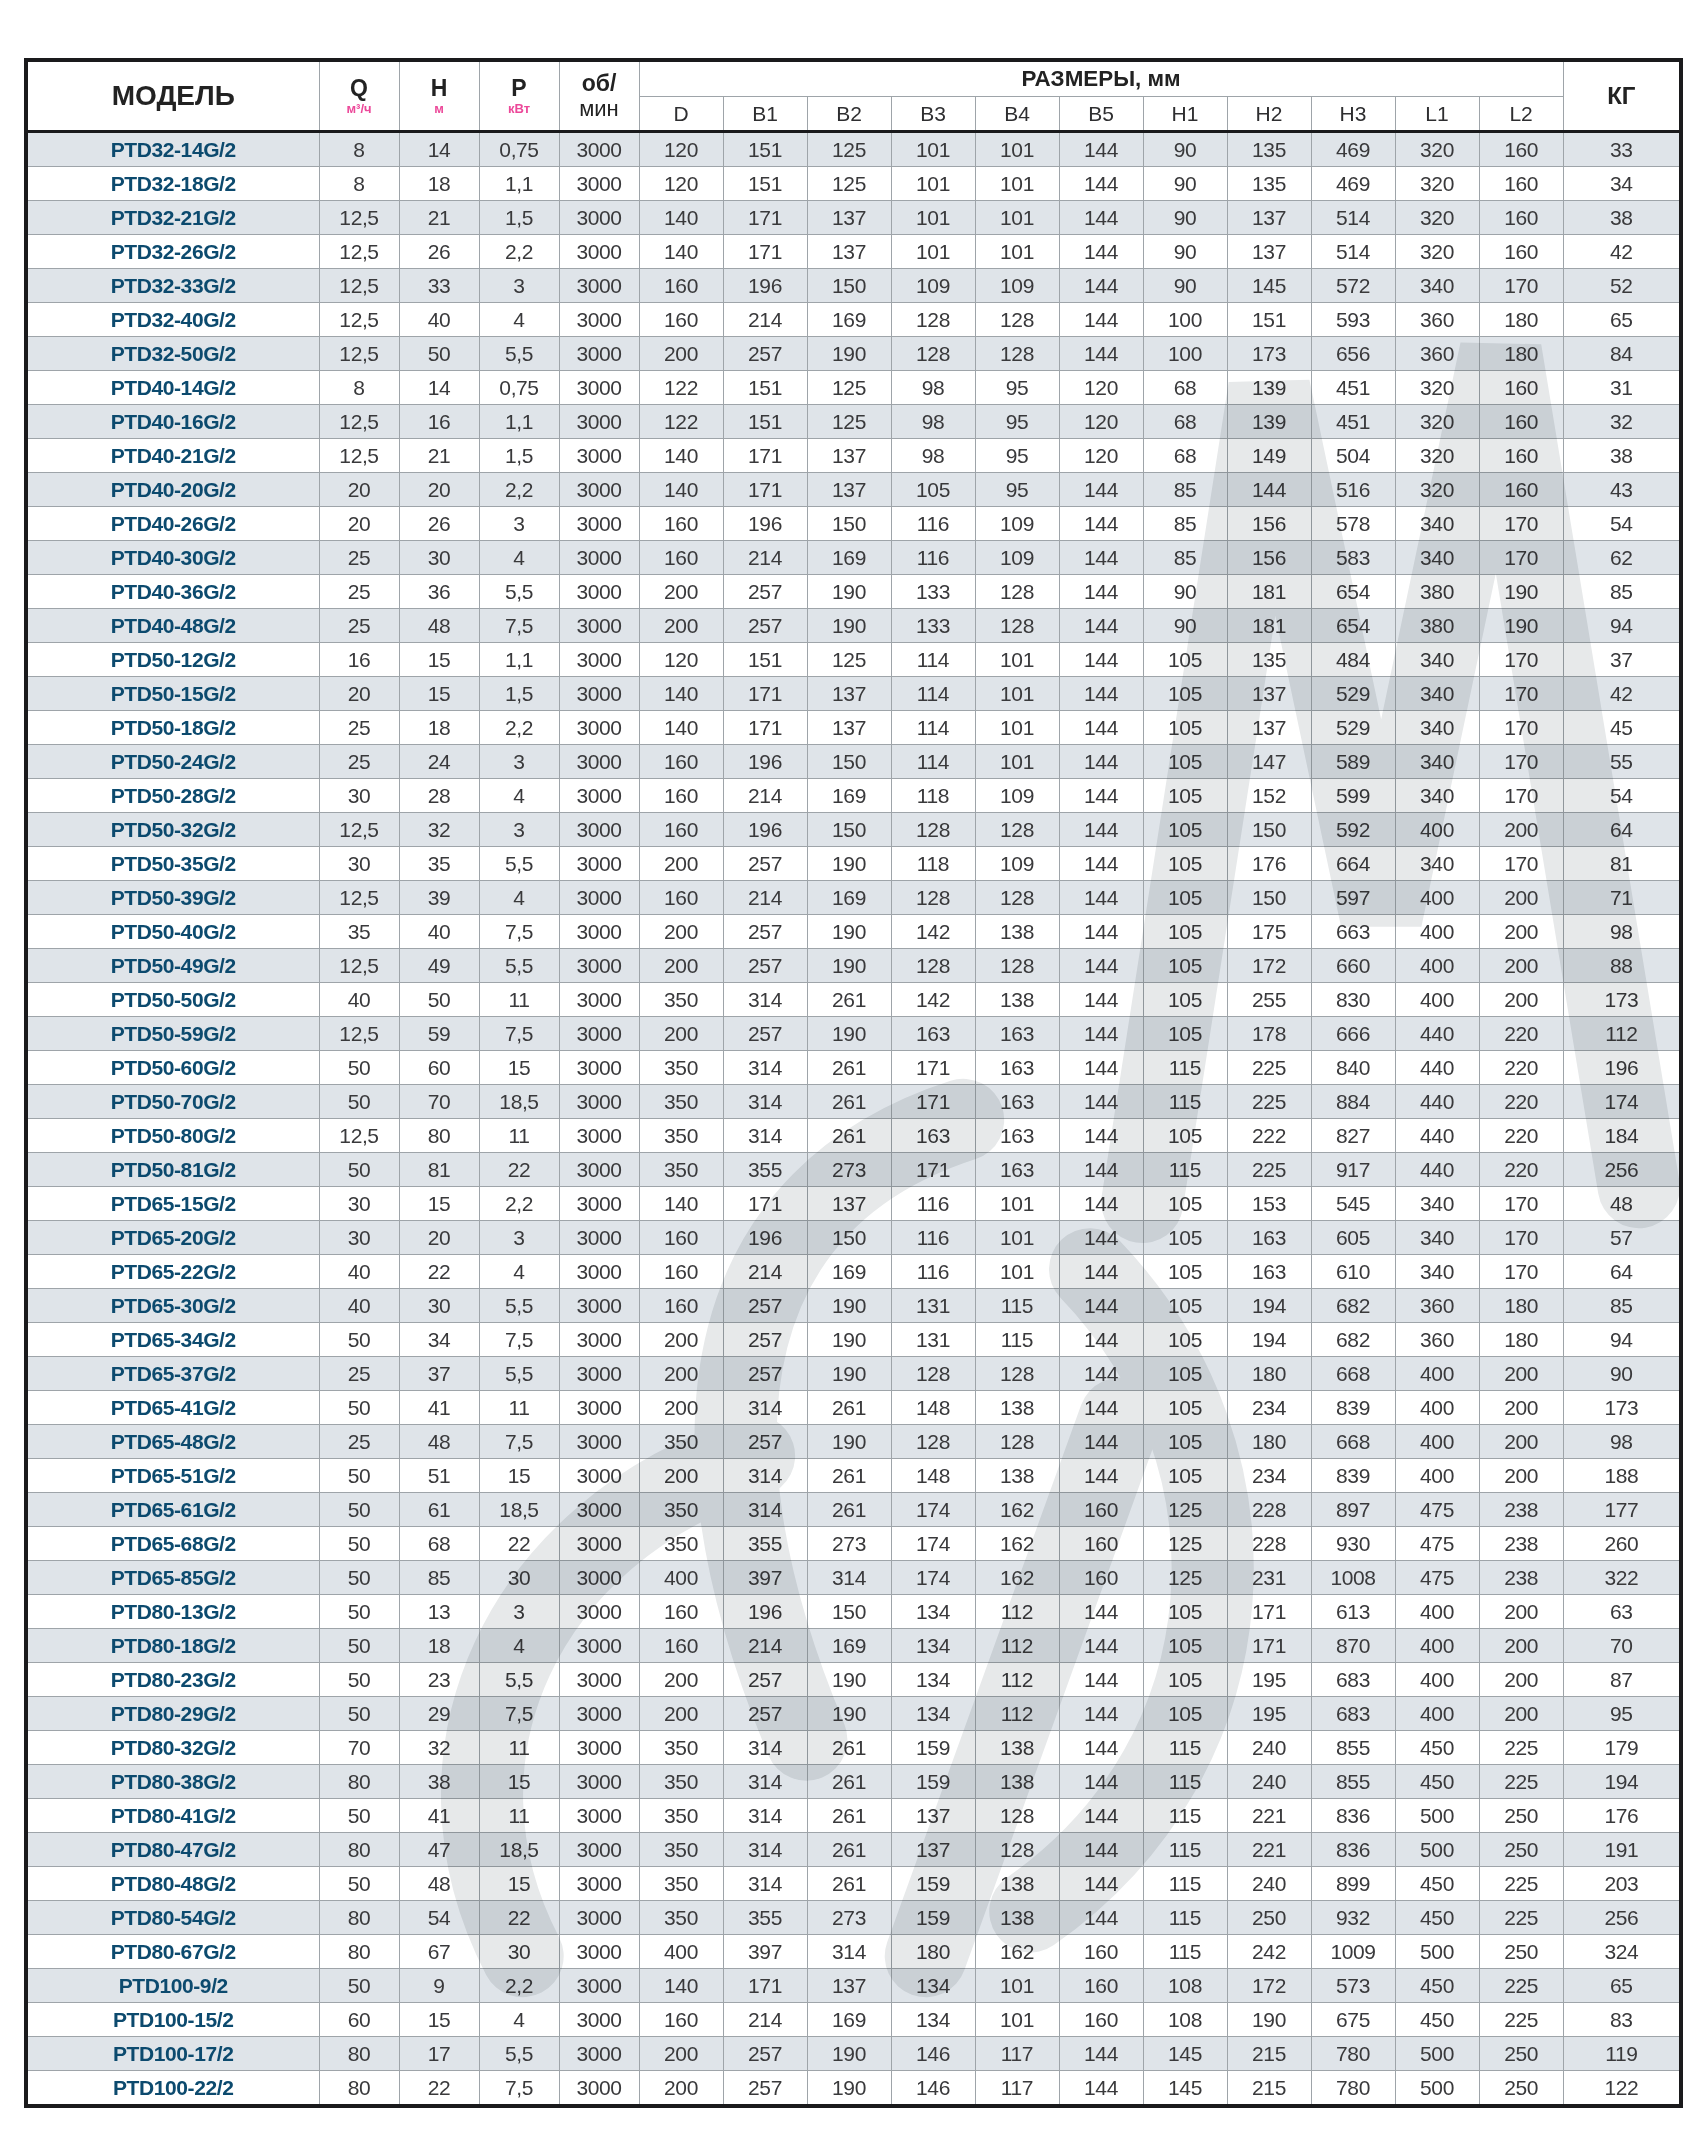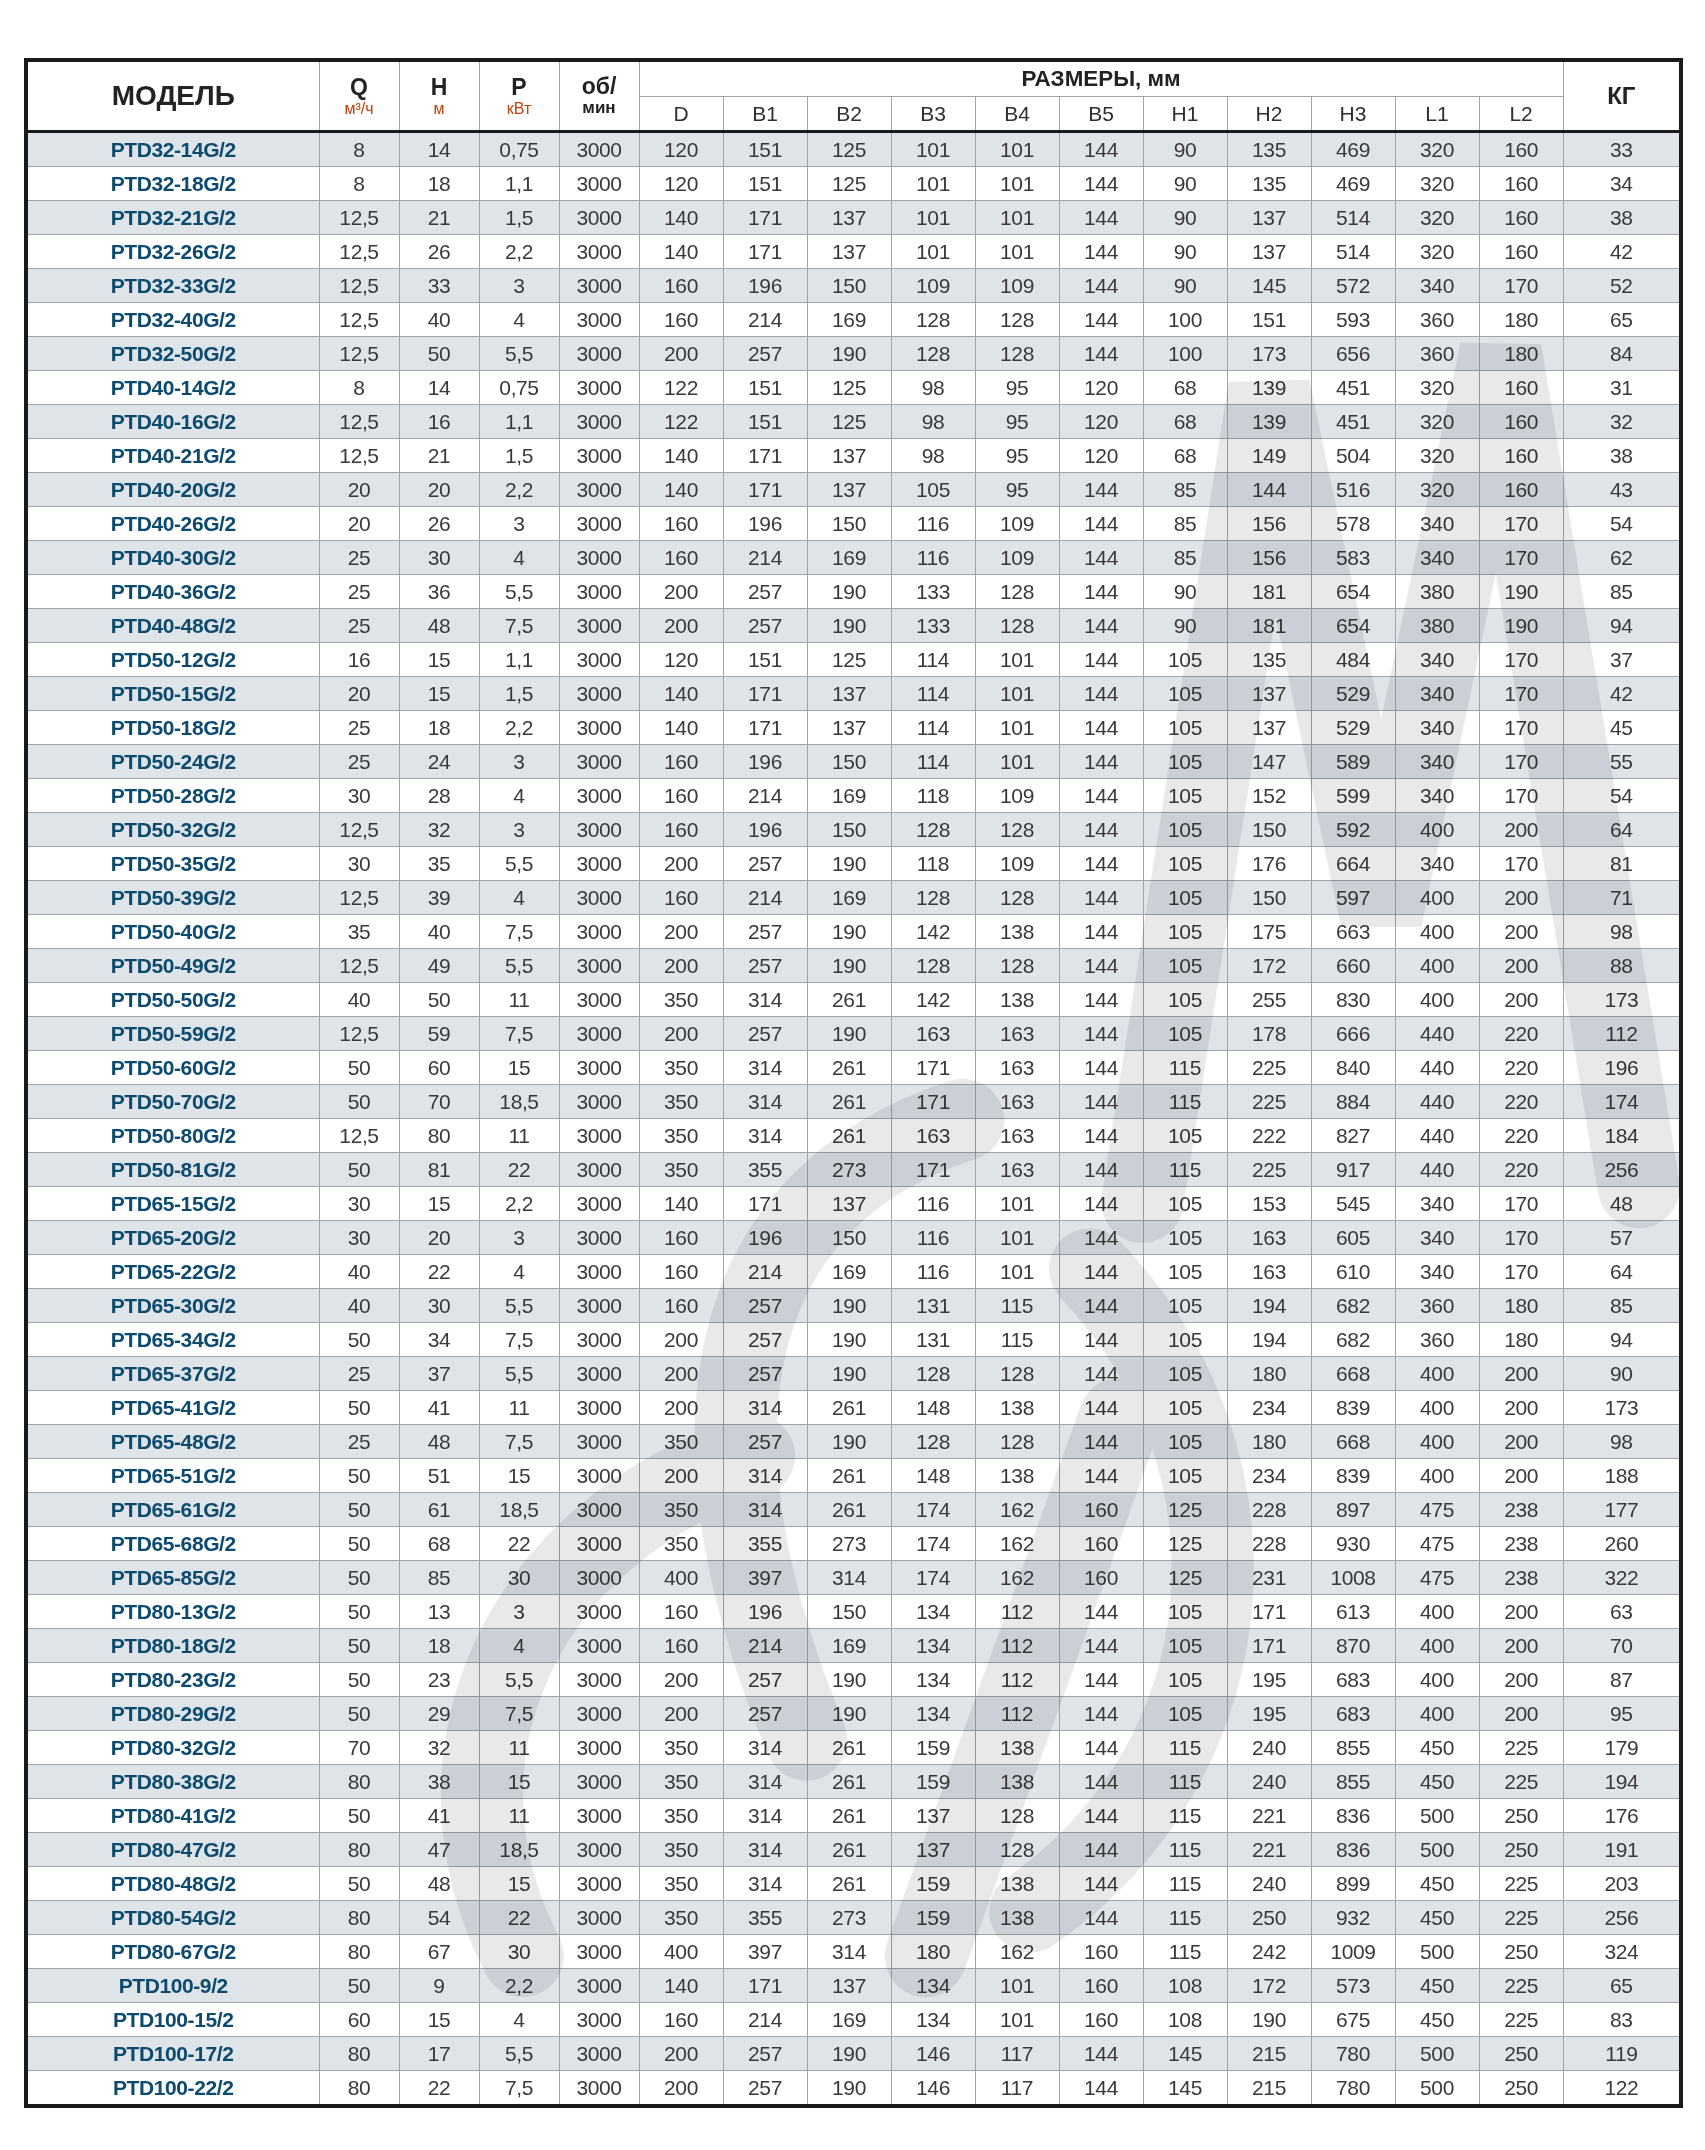--- a/index.html
+++ b/index.html
@@ -34,22 +34,22 @@
     overflow:hidden;
     white-space:nowrap;
   }
   thead th{background:#fff;}
   thead tr.hrow1 > th{height:34px;}
   thead tr.hrow2 > th{height:33px;font-size:21px;font-weight:normal;color:#2e2e30;}
   thead{border-bottom:3.7px solid var(--frame);}
 
   .th-model{font-size:28px;font-weight:bold;color:#222;}
   .th-unit .th-top{font-size:23px;font-weight:bold;line-height:1.1;color:#222;}
-  .th-unit .th-sub{font-size:16px;font-weight:normal;line-height:1.1;color:#c2410c;}
-  .th-unit .th-sub.bold{font-weight:bold;font-size:17px;color:#222;}
+  .th-unit .th-sub{font-size:13px;font-weight:bold;line-height:1.1;color:#ec4899;}
+  .th-unit .th-sub.bold{font-weight:normal;font-size:22px;color:#222;}
   .th-sizes{font-size:22.4px;font-weight:bold;color:#222;}
   .th-kg{font-size:24px;font-weight:bold;color:#222;}
 
   tbody td{
     height:33px;
     font-size:21px;
     color:#39393b;
     letter-spacing:-0.4px;
   }
   tbody td.model{

